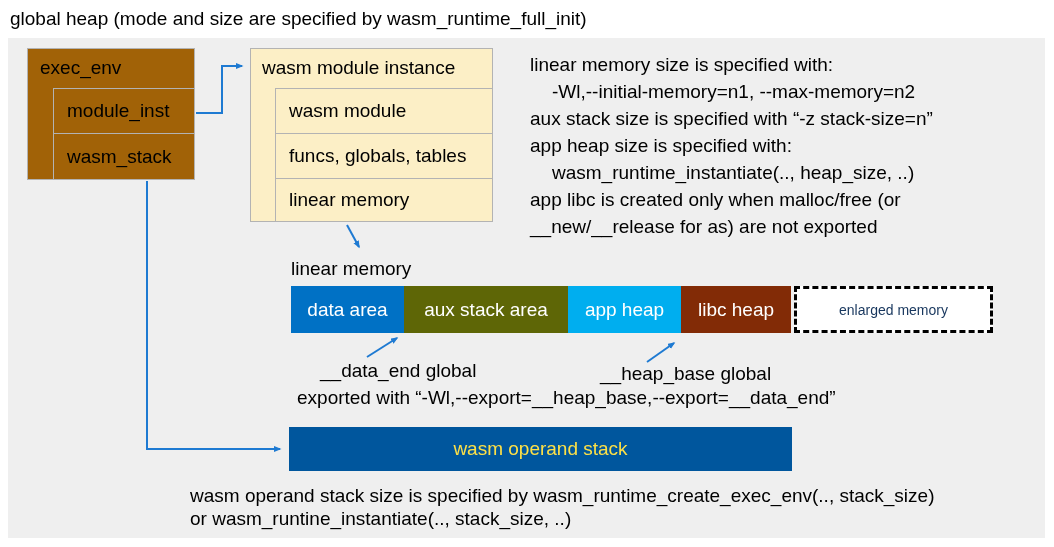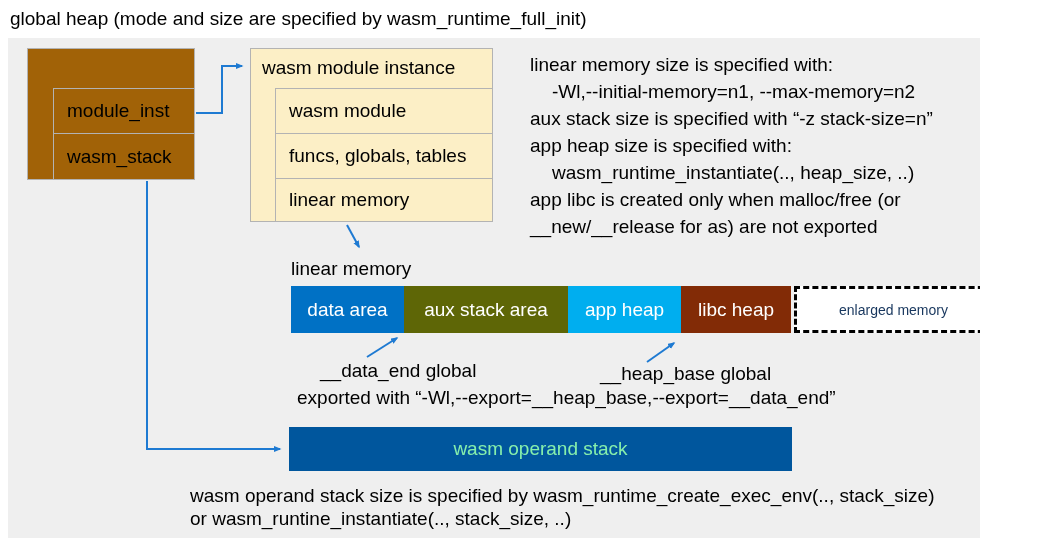--- a/index.html
+++ b/index.html
@@ -1,17 +1,17 @@
 <!DOCTYPE html>
 <html><head>
 <meta charset="utf-8">
 <style>
   html,body{margin:0;padding:0;background:#fff;}
   #stage{
-    position:relative;width:980px;height:547px;background:#ffffff;
+    position:relative;width:1054px;height:547px;background:#ffffff;
     font-family:"Liberation Sans",sans-serif;color:#000;overflow:hidden;
   }
   .abs{position:absolute;box-sizing:border-box;}
   #page-title{left:10px;top:6px;font-size:19px;line-height:26px;color:#000;}
   #panel{left:8px;top:38px;width:1037px;height:500px;background:#efefef;}
 
   
   .treebox{border:1px solid #b3b3b3;}
   .pink{background:#a16207;}
   .cream{background:#fcefc6;text-align:center;}
@@ -45,39 +45,40 @@
   #seg-enlarged{left:794px;top:286px;width:199px;height:47px;background:#ffffff;
        border:3px dashed #000;display:flex;align-items:center;justify-content:center;
        font-size:14px;}
 
   .ann{font-size:19px;white-space:nowrap;}
   #ann-data-end{left:320px;top:360px;}
   #ann-heap-base{left:600px;top:363px;}
   #ann-exported{left:297px;top:387px;}
 
   #operand-bar{left:289px;top:427px;width:503px;height:44px;display:flex;
-       align-items:center;justify-content:center;color:#86efac;font-size:19px;}
+       align-items:center;justify-content:center;color:#fde047;font-size:19px;}
 
   #footer{left:190px;top:484px;font-size:19px;line-height:23px;}
   #footer .fline{white-space:nowrap;}
 
   #arrows{left:0;top:0;width:1054px;height:547px;pointer-events:none;}
   .arrow{fill:none;stroke:#1e7ad2;stroke-width:2;}
   .arrowhead{fill:#1e7ad2;}
 </style>
 </head>
 <body>
 
 <div id="stage">
 
   <div class="abs" id="page-title">global heap (mode and size are specified by wasm_runtime_full_init)</div>
 
   <div class="abs" id="panel" style="background-color: rgb(239, 239, 239);"></div>
 
   <div class="abs treebox pink" id="exec-env"></div>
+  <div class="abs boxtitle" id="exec-env-title">exec_env</div>
   <div class="abs row pink" id="row-module-inst">module_inst</div>
   <div class="abs row pink" id="row-wasm-stack">wasm_stack</div>
 
   <div class="abs treebox cream" id="wmi"></div>
   <div class="abs boxtitle" id="wmi-title">wasm module instance</div>
   <div class="abs row cream" id="row-wasm-module">wasm module</div>
   <div class="abs row cream" id="row-funcs">funcs, globals, tables</div>
   <div class="abs row cream" id="row-linmem">linear memory</div>
 
   <div class="abs" id="notes">

